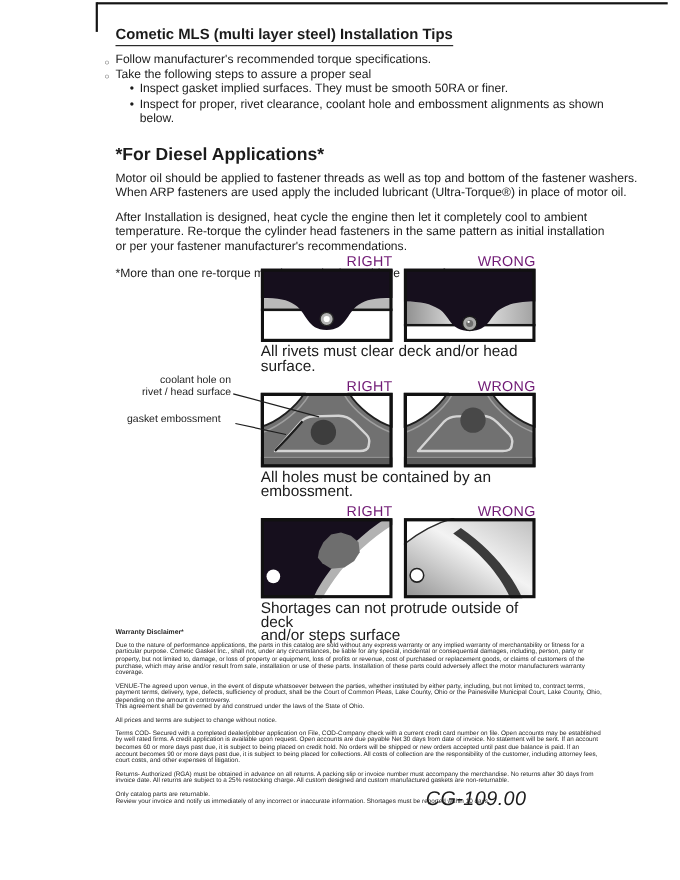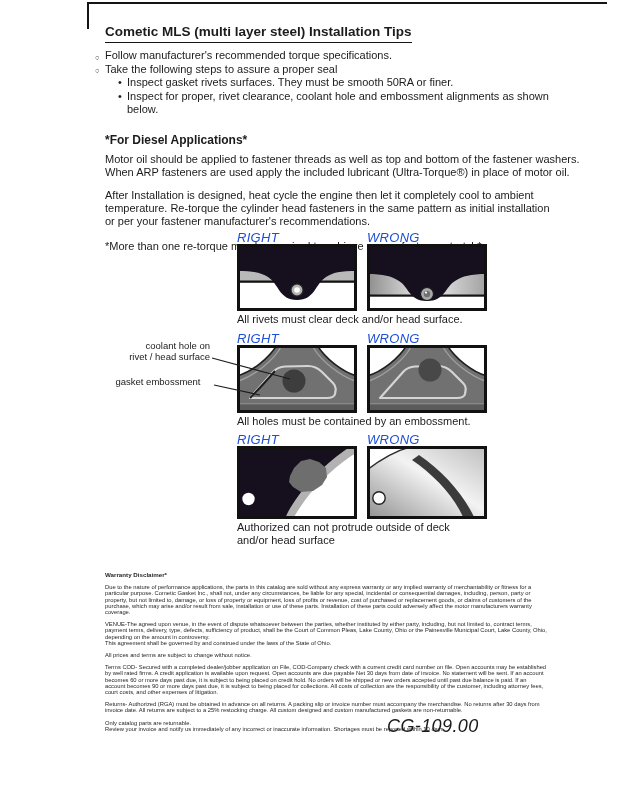--- a/index.html
+++ b/index.html
@@ -11,32 +11,32 @@
   .corner-v{position:absolute;left:87px;top:2px;width:1.5px;height:27px;background:#141414;}
 
   .content{position:absolute;left:89px;top:22px;width:466px;}
   .title{display:inline-block;margin:0 0 6px 16px;font-size:13.5px;font-weight:bold;
          border-bottom:1.6px solid #141414;padding-bottom:3px;}
   ul{margin:0;padding:0;list-style:none;font-size:11px;line-height:13px;}
   ul.bullets > li{position:relative;padding-left:16px;margin-bottom:0.5px;}
   ul.bullets > li::before{content:"○";position:absolute;left:6px;top:1.5px;font-size:7.5px;}
   ul.subbullets > li{position:relative;padding-left:38px;margin-bottom:0.5px;}
   ul.subbullets > li::before{content:"•";position:absolute;left:29px;top:0;font-size:11px;}
-  .diesel-heading{margin:17px 0 6px 16px;font-size:12px;font-weight:bold;}
+  .diesel-heading{margin:17px 0 6px 16px;font-size:16px;font-weight:bold;}
   .para{margin:0 0 10px 16px;font-size:11px;line-height:13px;}
   .para div{white-space:nowrap;}
   .note{margin:12px 0 0 16px;font-size:11px;}
 
   .figs{position:absolute;left:237px;top:230px;width:250px;}
   .fig{margin-bottom:5px;}
   .fig-labels{display:flex;gap:10px;height:14px;}
-  .fig-labels span{width:120px;text-align:left;font-size:13px;letter-spacing:0.3px;color:#1d4ed8;font-style:italic;}
+  .fig-labels span{width:120px;text-align:right;font-size:13px;letter-spacing:0.3px;color:#701a75;}
   .fig-boxes{display:flex;gap:10px;}
   .fig-boxes svg{display:block;}
-  .fig-caption{margin-top:2px;font-size:11px;line-height:12.5px;}
+  .fig-caption{margin-top:2px;font-size:14px;line-height:12.5px;}
 
   .fig2-side{position:absolute;left:106px;top:341px;width:104px;text-align:right;
              font-size:9.5px;line-height:10.5px;color:#1b1b1b;}
   .fig2-side .lab2{margin-top:15px;text-align:center;}
   .leaders{position:absolute;left:0;top:0;pointer-events:none;}
 
   .disc{position:absolute;left:105px;top:572px;width:443px;font-size:5.8px;line-height:6.2px;color:#262626;}
   .disc .dh{font-weight:bold;font-size:6.2px;margin:0 0 6px 0;}
   .disc p{margin:0 0 6px 0;}
   .disc p.tight{margin-bottom:0;}
@@ -52,21 +52,21 @@
   <div class="corner-v"></div>
 
   <div class="content">
     <div class="title">Cometic MLS (multi layer steel) Installation Tips</div>
 
     <ul class="bullets">
       <li>Follow manufacturer's recommended torque specifications.</li>
       <li>Take the following steps to assure a proper seal</li>
     </ul>
     <ul class="subbullets">
-      <li>Inspect gasket rivets surfaces.  They must be smooth 50RA or finer.</li>
+      <li>Inspect gasket implied surfaces.  They must be smooth 50RA or finer.</li>
       <li>Inspect for proper, rivet clearance, coolant hole and embossment alignments as shown below.</li>
     </ul>
 
     <div class="diesel-heading">*For Diesel Applications*</div>
 
     <div class="para">
       <div>Motor oil should be applied to fastener threads as well as top and bottom of the fastener washers.</div>
       <div>When ARP fasteners are used apply the included lubricant (Ultra-Torque®) in place of motor oil.</div>
     </div>
     <div class="para">
@@ -174,22 +174,22 @@
           </defs>
           <rect width="120" height="73" fill="url(#gs)"></rect>
           <path d="M0,0 H46 C30,4 13,13 0,24 Z" fill="#ffffff"></path>
           <path d="M46,0 C31,4 14,13 0,24" stroke="#2c2c2c" stroke-width="1.4" fill="none"></path>
           <path d="M52,9 C77,26 97,49 108,73 L97,73 C87,50 67,29 45,14 Z" fill="#3b3b3b"></path>
           <circle cx="12" cy="52" r="6.2" fill="#ffffff" stroke="#222222" stroke-width="1.4"></circle>
           <rect x="1.5" y="1.5" width="117" height="70" fill="none" stroke="#111111" stroke-width="3"></rect>
         </svg>
       </div>
       <div class="fig-caption">
-        <div>Authorized can not protrude outside of deck</div>
-        <div>and/or head surface</div>
+        <div>Shortages can not protrude outside of deck</div>
+        <div>and/or steps surface</div>
       </div>
     </div>
   </div>
 
   <div class="fig2-side">
     <div>
       <div>coolant hole on</div>
       <div>rivet / head surface</div>
     </div>
     <div class="lab2">gasket embossment</div>

